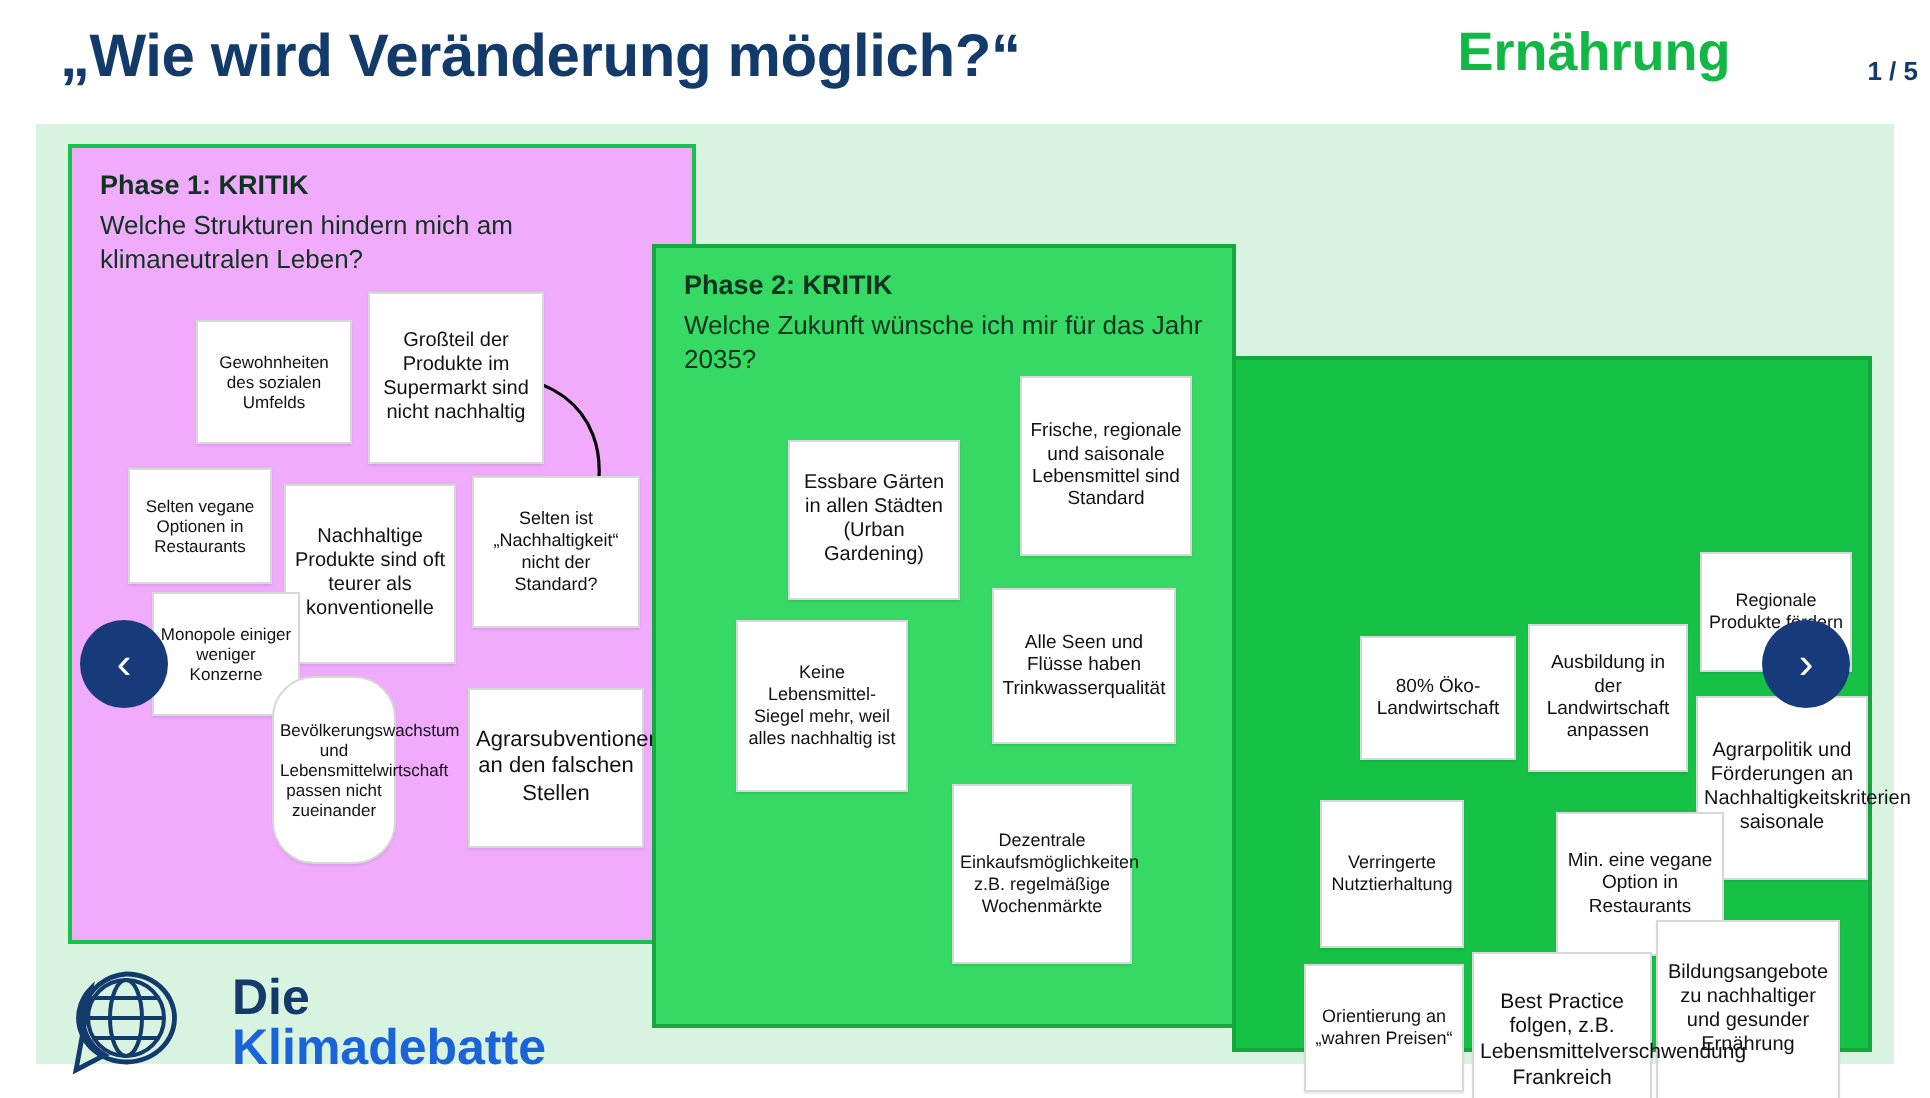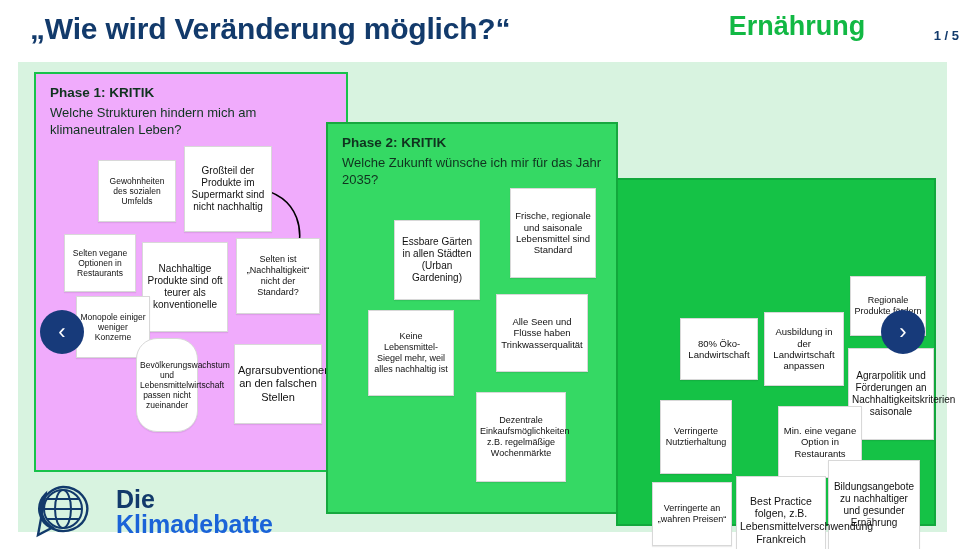--- a/index.html
+++ b/index.html
@@ -263,21 +263,21 @@
         <div class="note" style="left: 42px; top: 220px; width: 72px; height: 74px; font-size: 9px;">
           <span>Verringerte Nutztierhaltung</span>
         </div>
         <div class="note" style="left: 126px; top: 226px; width: 84px; height: 72px; font-size: 9.5px; margin-left: 34px;">
           <span>Min. eine vegane Option in Restaurants</span>
         </div>
         <div class="note" style="left: 210px; top: 280px; width: 92px; height: 90px; font-size: 10px;">
           <span>Bildungsangebote zu nachhaltiger und gesunder Ernährung</span>
         </div>
         <div class="note" style="left: 34px; top: 302px; width: 80px; height: 64px; font-size: 9px;">
-          <span>Verringerte an „wahren Preisen“</span>
+          <span>Orientierung an „wahren Preisen“</span>
         </div>
         <div class="note" style="left: 118px; top: 296px; width: 90px; height: 88px; font-size: 10.5px;">
           <span>Best Practice folgen, z.B. Lebensmittelverschwendung Frankreich</span>
         </div>
       </div>
 
     <div class="nav" id="nav-prev">
       <span>‹</span>
     </div>
     <div class="nav" id="nav-next">

